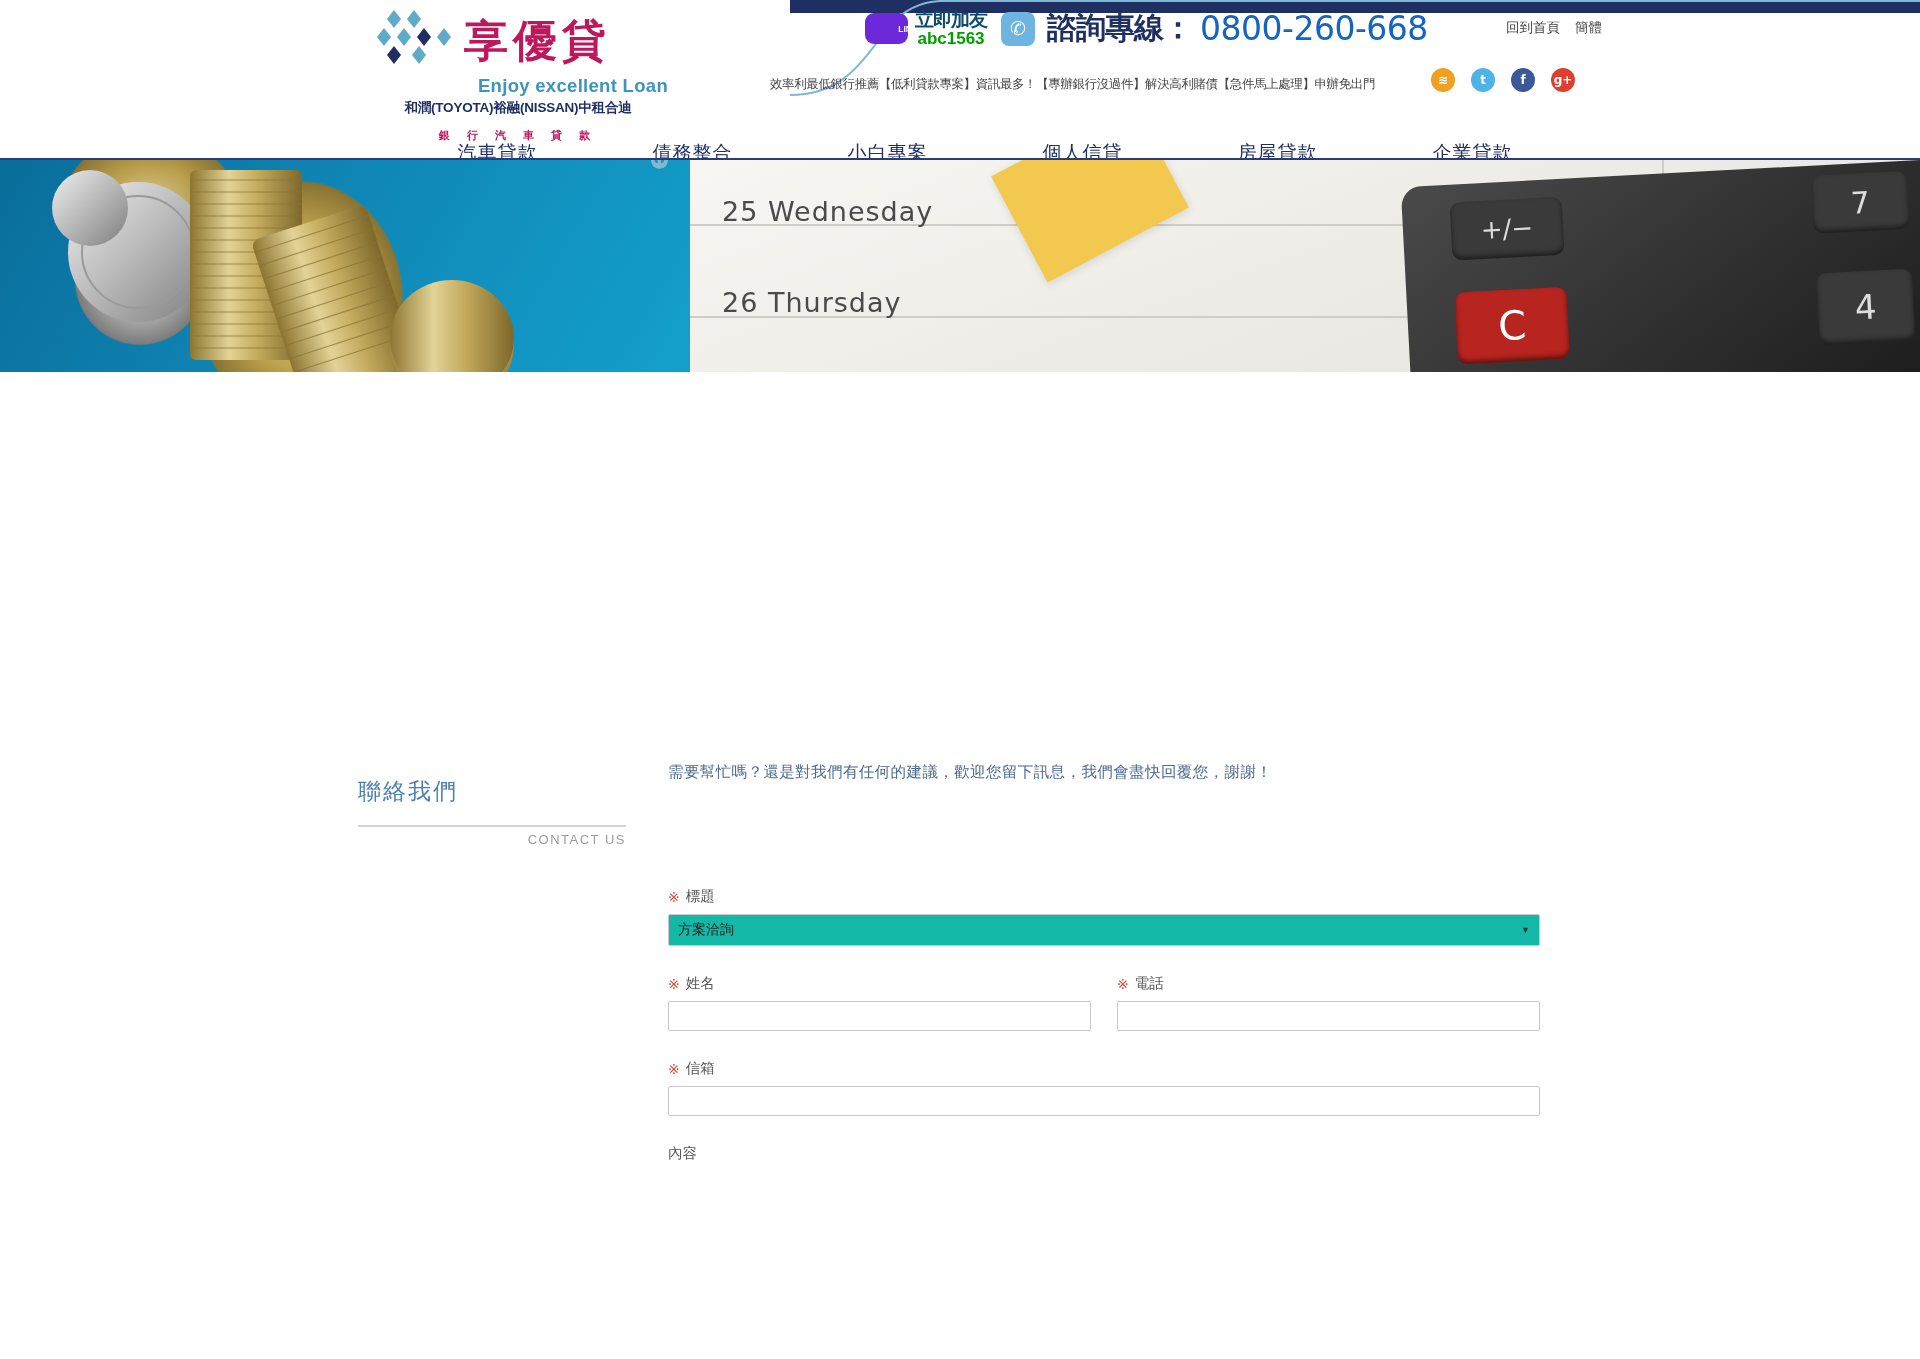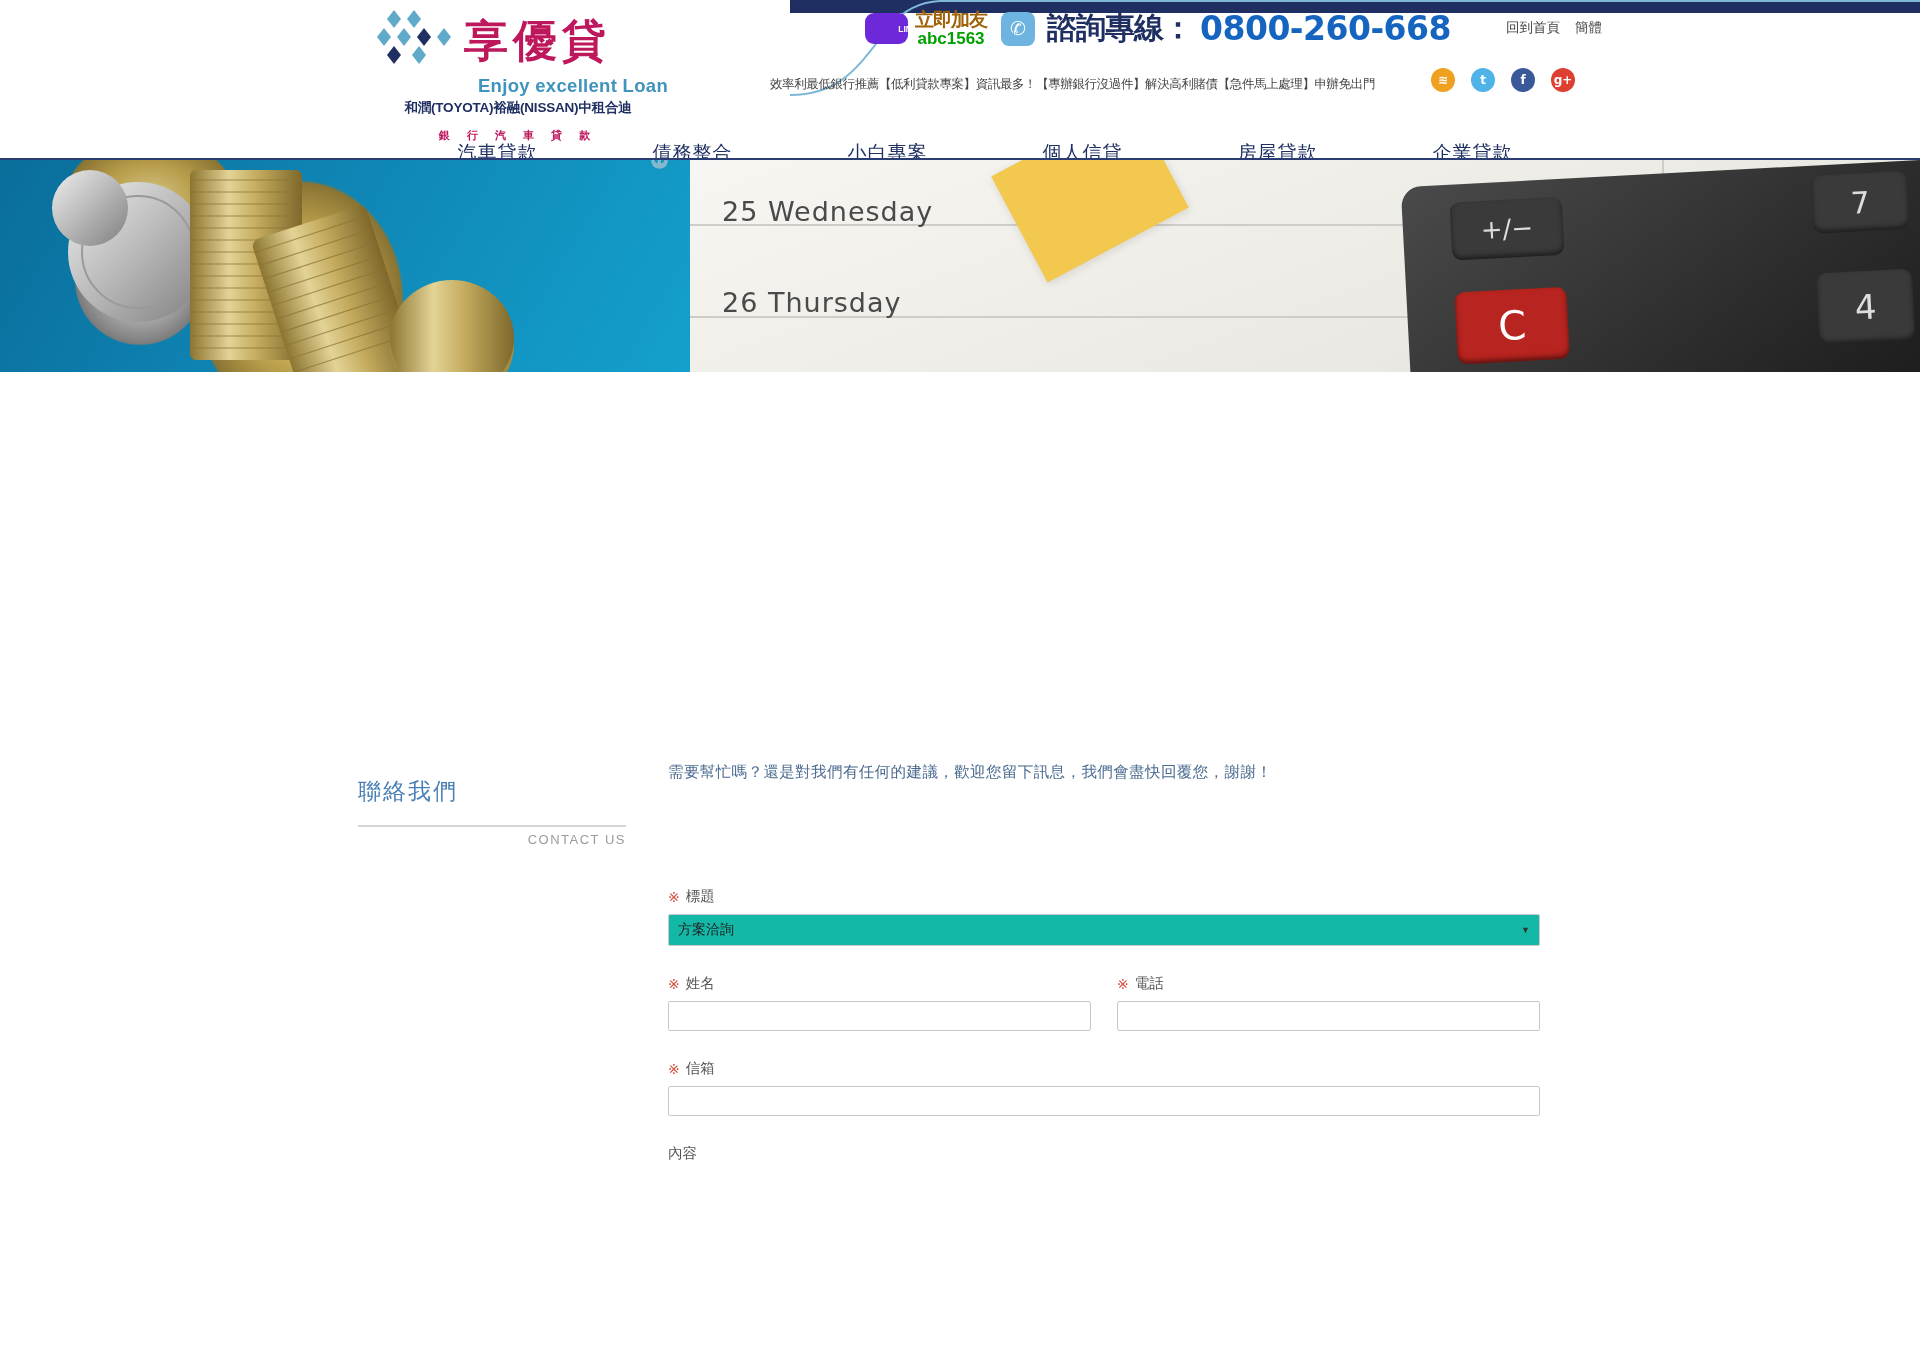--- a/index.html
+++ b/index.html
@@ -66,33 +66,33 @@
     left: 865px; top: 8px;
     display: flex; align-items: center; gap: 8px;
   }
   .line-badge { display: flex; align-items: center; gap: 7px; }
   .line-icon {
     width: 31px; height: 31px; border-radius: 9px; background: #6d28d9;
     display: flex; align-items: center; justify-content: center;
     color: #fff; font-size: 8.5px; font-weight: bold; font-family: "Liberation Sans", sans-serif; padding-left: 43px;
   }
   .line-texts { line-height: 1.05; }
-  .line-t1 { font-size: 19px; font-weight: bold; color: #a16207; letter-spacing: -1px; }
+  .line-t1 { font-size: 19px; font-weight: bold; color: #0c4a6e; letter-spacing: -1px; }
   .line-t2 { font-size: 17px; font-weight: bold; color: #00A000; font-family: "Liberation Sans", sans-serif; text-align: center; }
   .phone-icon {
     width: 34px; height: 34px; border-radius: 8px; background: #6eb4e0;
     display: flex; align-items: center; justify-content: center;
     color: #fff; font-size: 19px; margin-left: 6px;
   }
   .phone-label {
     font-size: 30px; font-weight: bold; color: #1f2f62;
     letter-spacing: -1px; margin-left: 4px;
   }
   .phone-number {
-    font-size: 33px; font-weight: bold; color: #1565c0;
+    font-size: 33px; font-weight: normal; color: #1565c0;
     letter-spacing: -0.5px; font-family: "DejaVu Sans", sans-serif;
   }
 
   
   .top-links {
     position: absolute; right: 318px; top: 19px;
     font-size: 13.5px; color: #444; display: flex; gap: 15px;
   }
   .top-links a { color: #444; text-decoration: none; }
 

